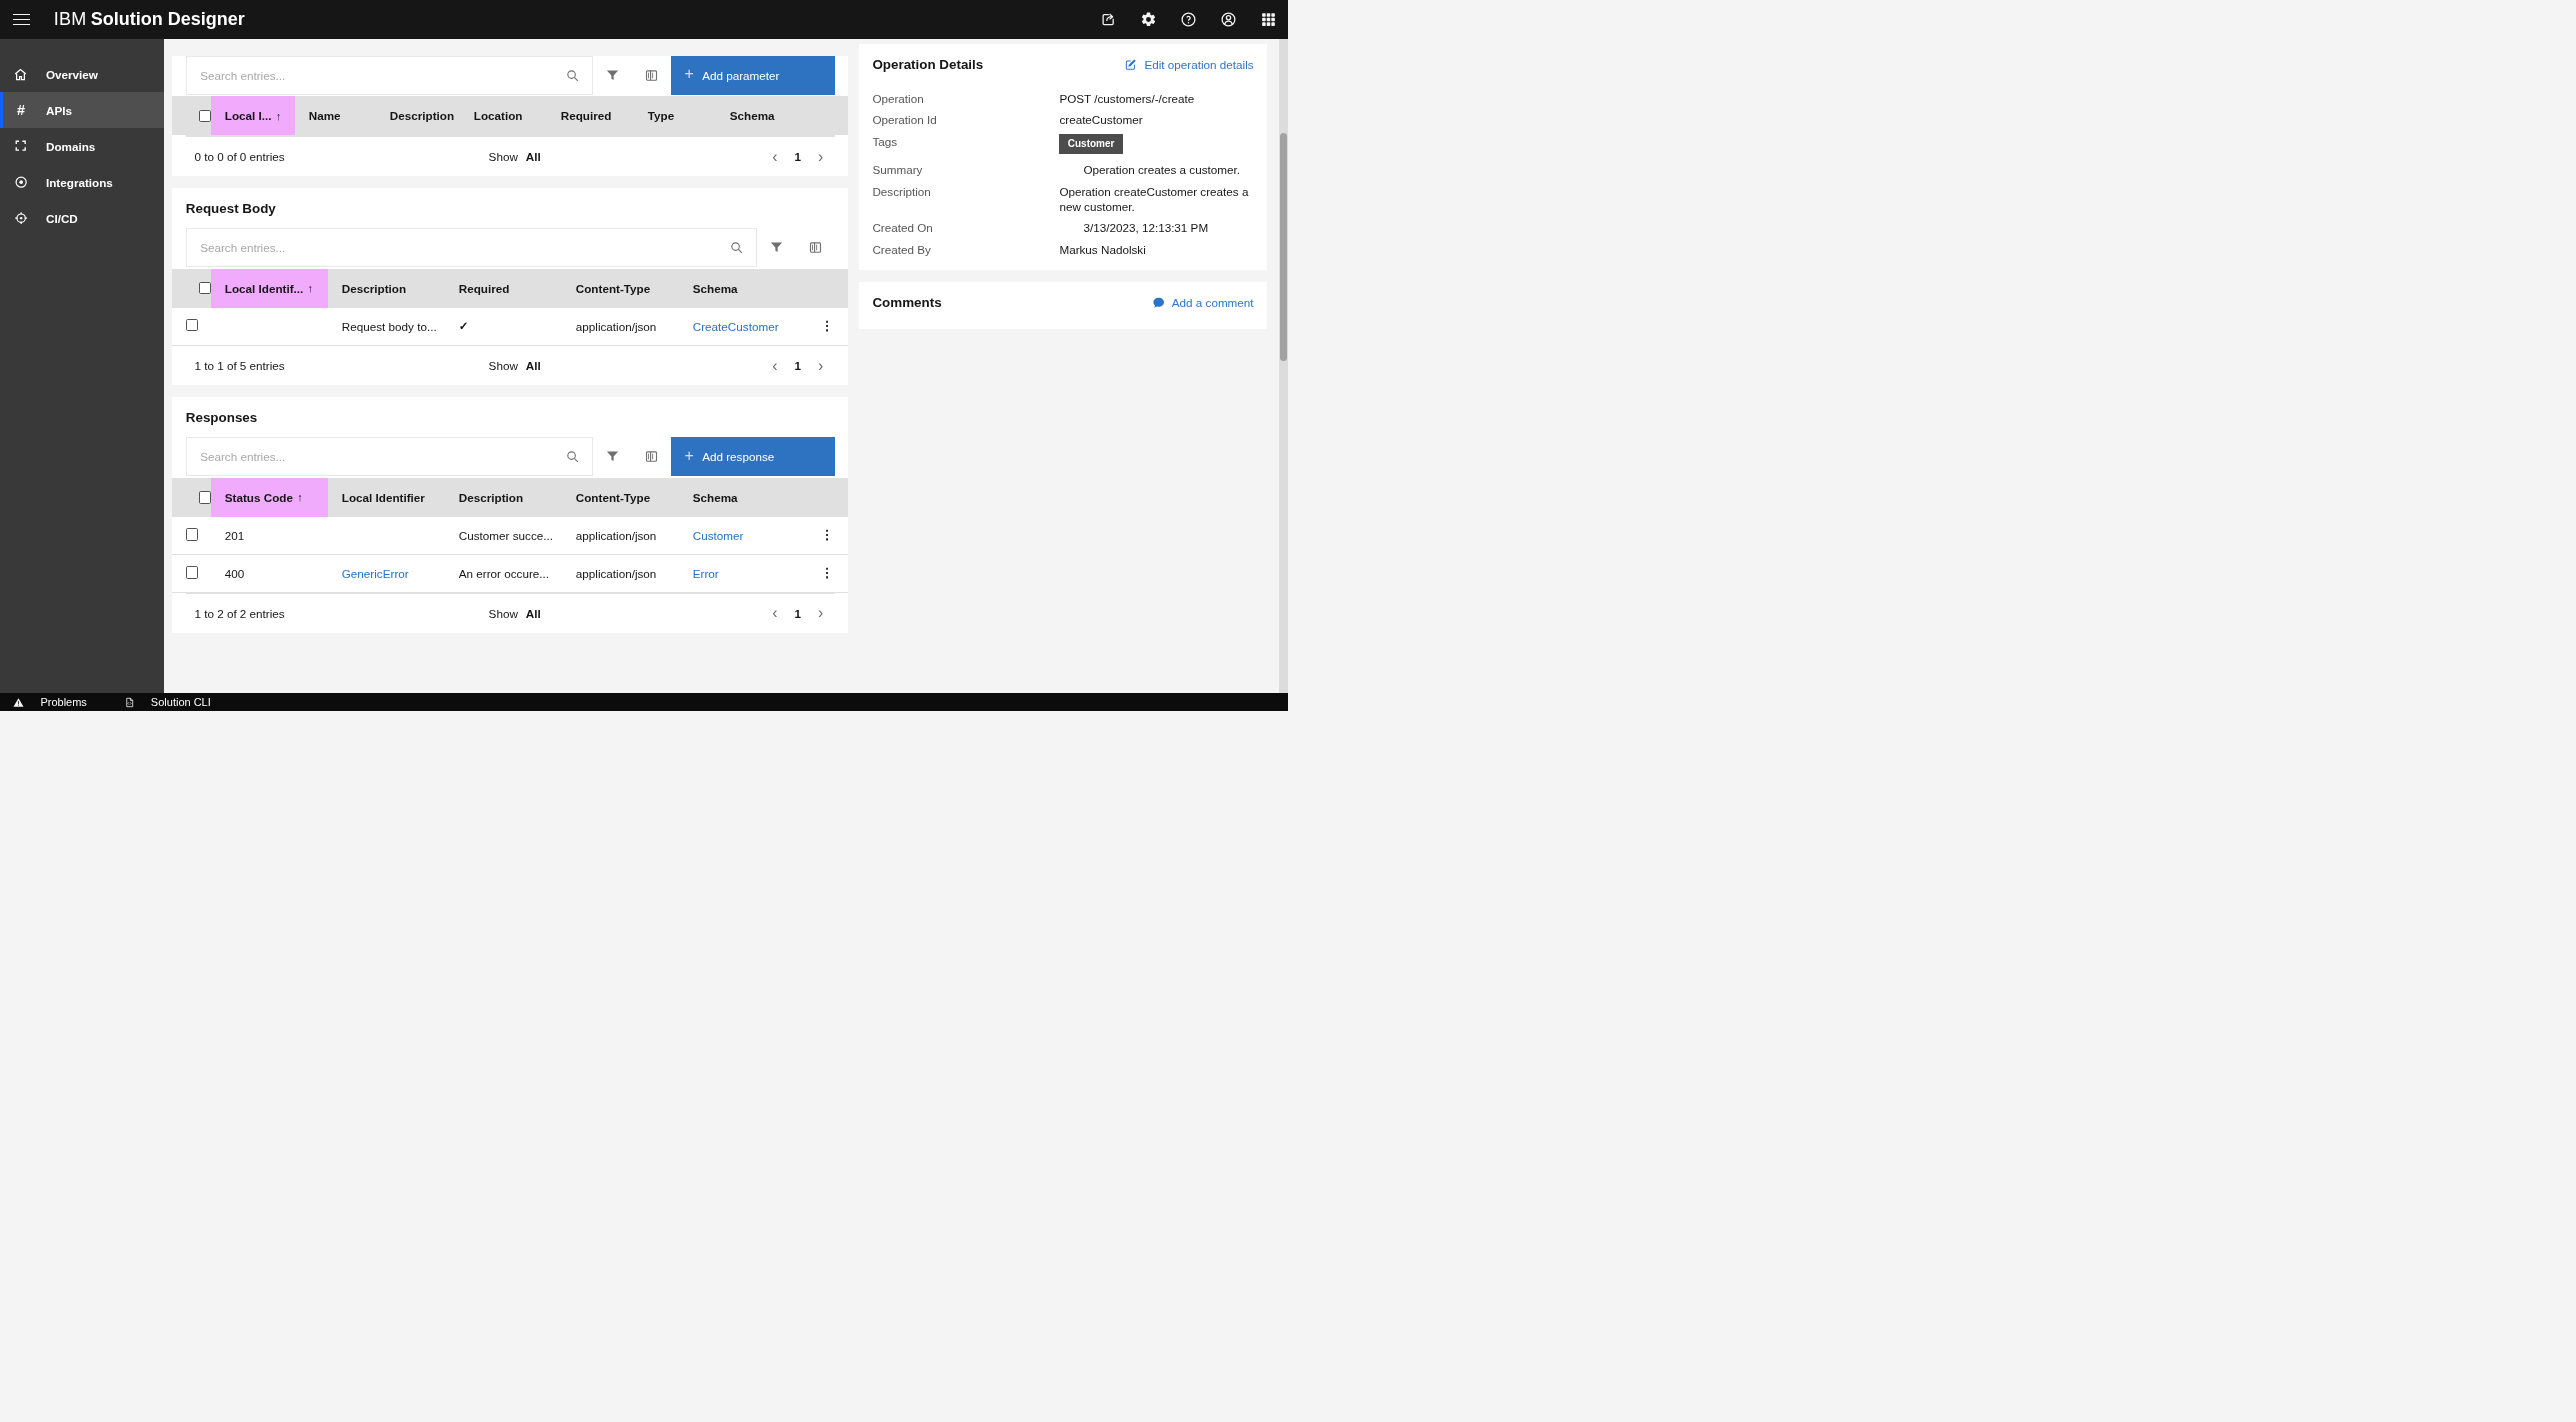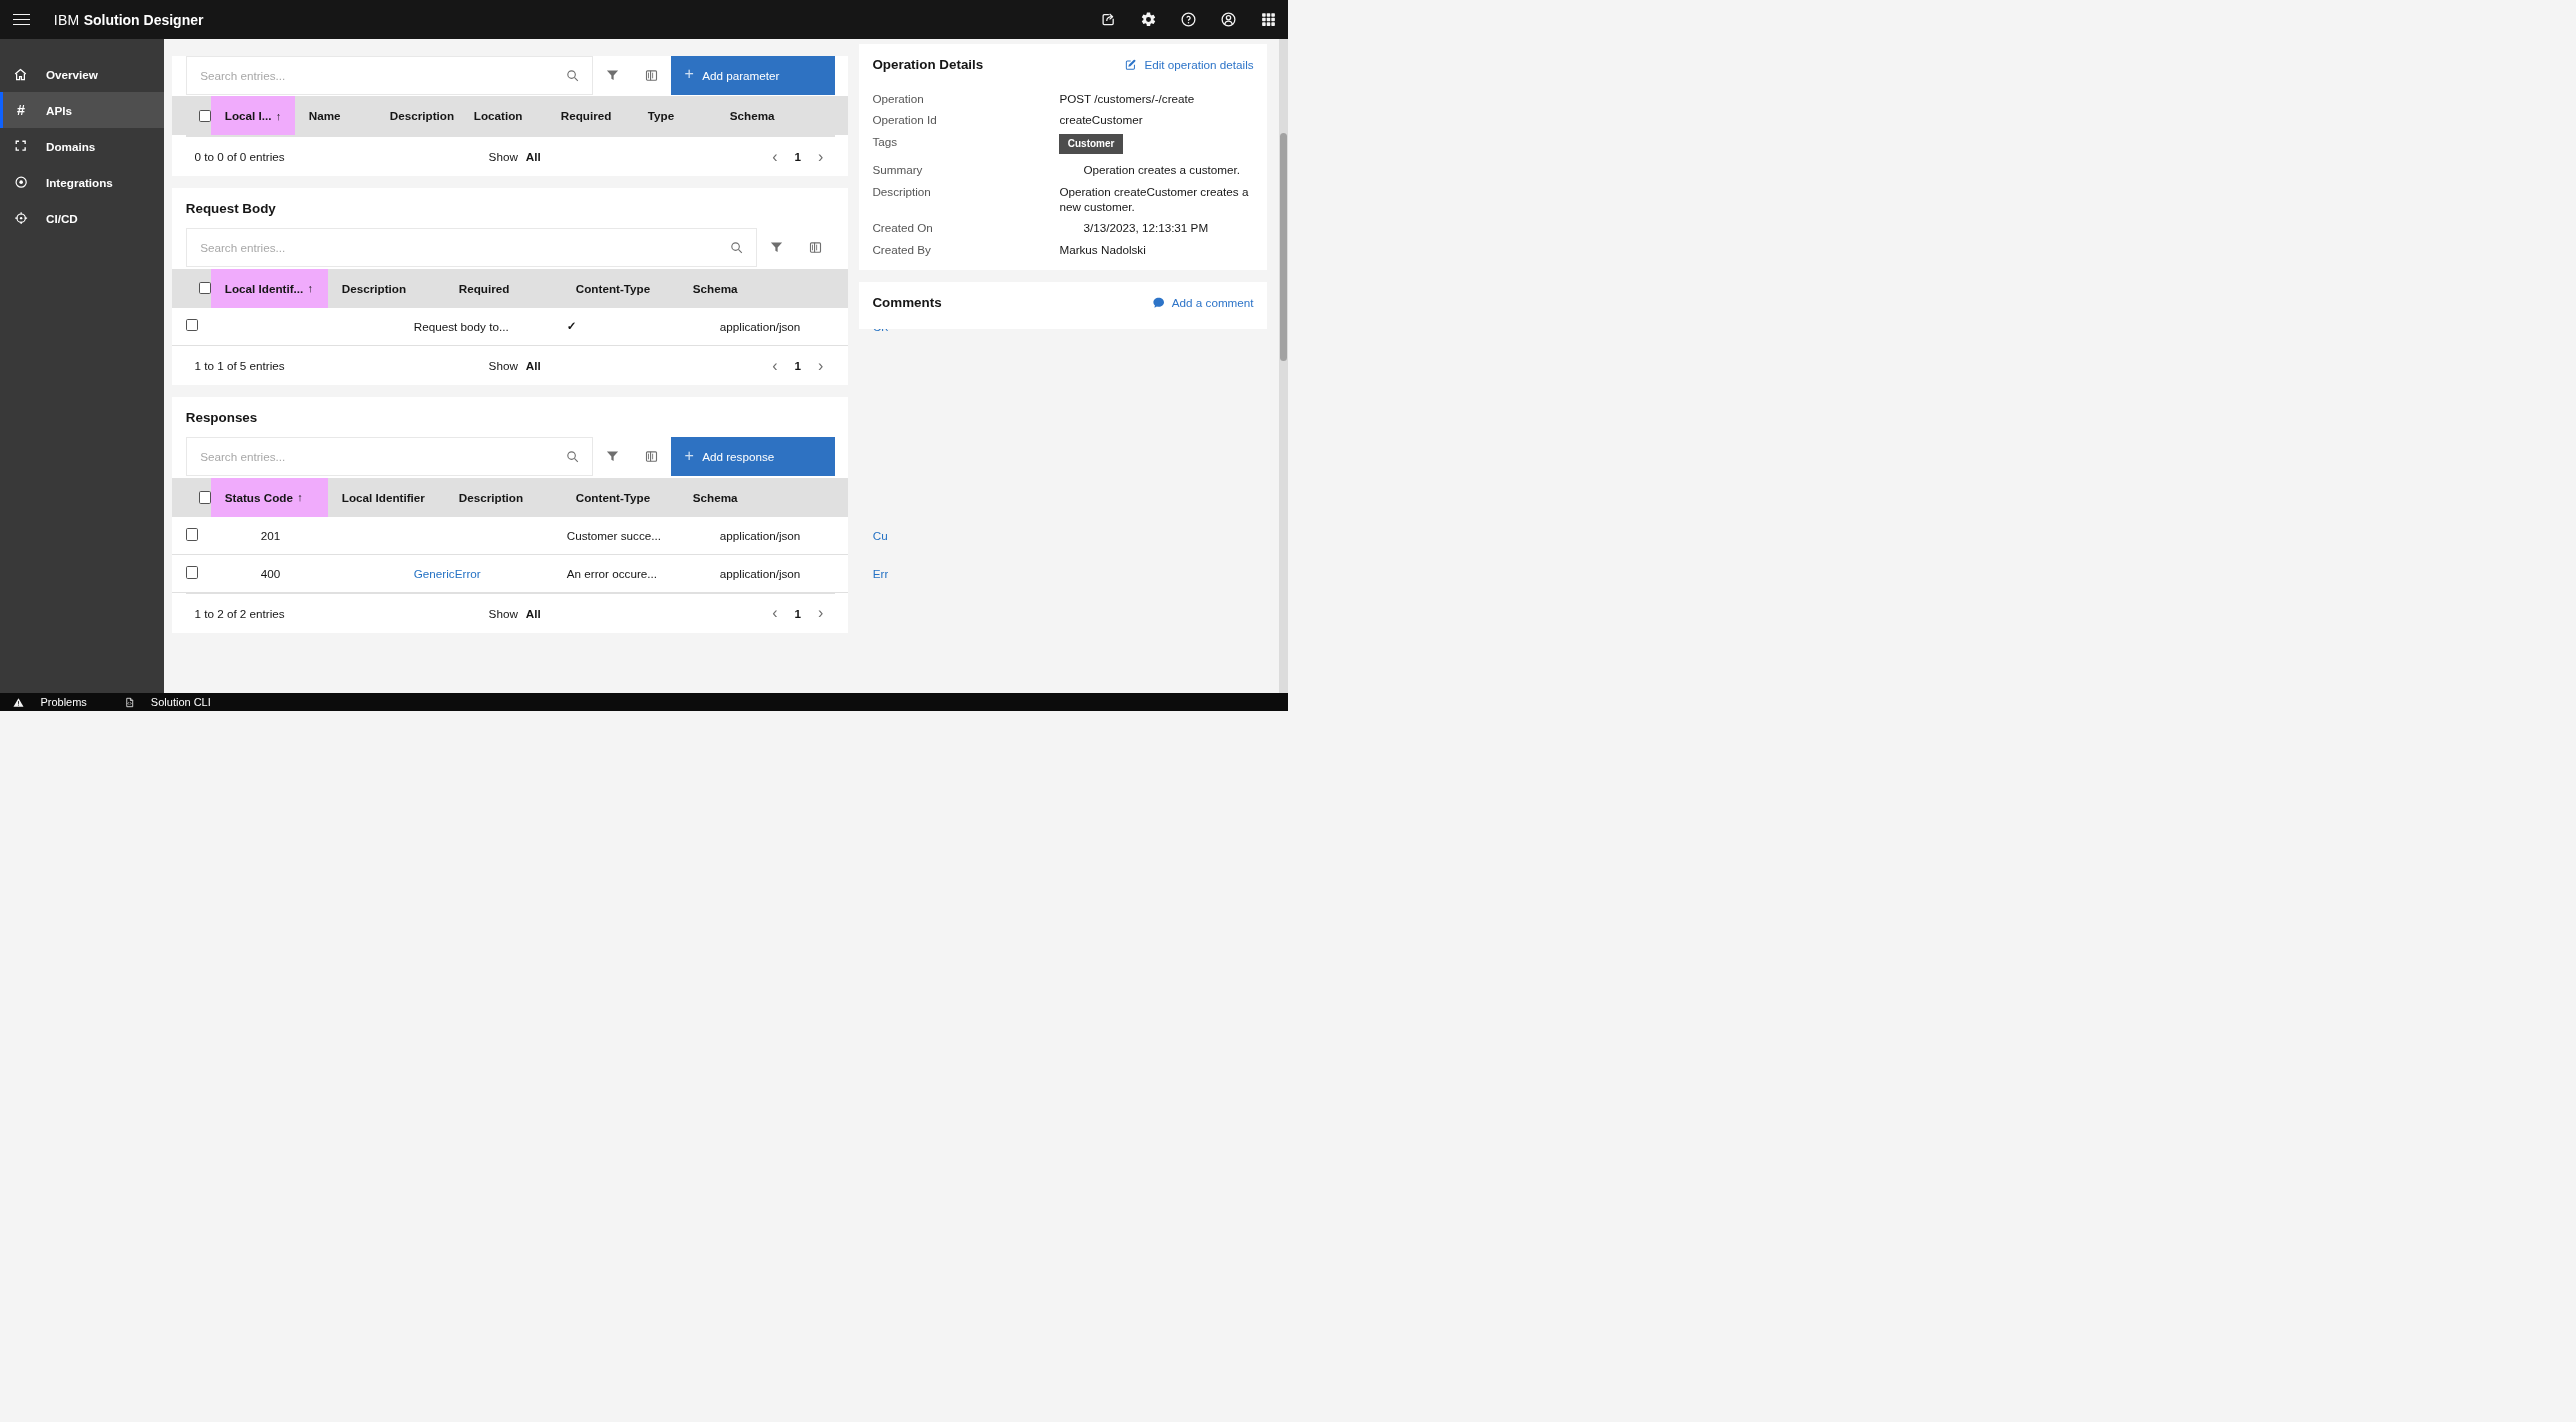--- a/index.html
+++ b/index.html
@@ -8,21 +8,21 @@
     position:relative; overflow:hidden;
     background:#f4f4f4; color:#161616;
     font-family:"Liberation Sans", sans-serif; font-size:11.7px;
   }
   
   .app-header { position:absolute; top:0; left:0; right:0; height:39px; background:#161616;
     display:flex; align-items:center; z-index:40; }
   .hamburger { width:42px; height:39px; display:flex; flex-direction:column; justify-content:center;
     align-items:center; gap:3.4px; cursor:pointer; background:none; border:none; }
   .hamburger span { width:17px; height:1.7px; background:#f4f4f4; display:block; }
-  .brand { color:#fff; font-size:14px; margin-left:11.7px; white-space:nowrap; }
+  .brand { color:#fff; font-size:18px; margin-left:11.7px; white-space:nowrap; }
   .brand .prefix { font-weight:400; letter-spacing:0.3px; }
   .brand .name { font-weight:700; margin-left:4.2px; }
   .header-actions { margin-left:auto; display:flex; }
   .hbtn { width:40px; height:39px; display:flex; align-items:center; justify-content:center;
     background:none; border:none; cursor:pointer; color:#f4f4f4; }
   .hbtn svg { width:17px; height:17px; }
   
   .sidebar { position:absolute; top:39px; left:0; width:164px; bottom:17.6px; background:#393939;
     padding-top:17px; z-index:10; }
   .side-item { height:36px; display:flex; align-items:center; padding-left:13.4px; color:#fff;
@@ -53,21 +53,21 @@
   .btn-primary .plus { font-size:16px; font-weight:400; color:#cfe0f3; line-height:1; margin-top:-1.7px; }
   
   .grid7 { display:grid; grid-template-columns:39px 84px 81px 84px 87px 87px 82px minmax(0,1fr); }
   .grid5 { display:grid; grid-template-columns:39px 117px 117px 117px 117px minmax(0,1fr); }
   .tbl-head { background:#e0e0e0; height:39px; align-items:center; font-weight:700; font-size:11.7px; }
   .th { padding-left:13.4px; display:flex; align-items:center; height:100%; white-space:nowrap; overflow:hidden; }
   .th.sorted { background:#f0abfc; }
   .sort-arrow { font-size:11px; margin-left:4.2px; font-weight:400; }
   .cb { width:12.6px; height:12.6px; border:1.3px solid #525252; border-radius:1.7px; margin-left:13.4px;
     background:#fff; display:inline-block; cursor:pointer; }
-  .tbl-row { height:38px; align-items:center; font-size:11.7px; border-bottom:0.8px solid #e0e0e0; background:#fff;gap:36px; }
+  .tbl-row { height:38px; align-items:center; font-size:11.7px; border-bottom:0.8px solid #e0e0e0; background:#fff; }
   .td { padding-left:13.4px; white-space:nowrap; overflow:hidden; text-overflow:ellipsis; }
   .td.schema-cell { display:flex; justify-content:space-between; align-items:center; padding-right:15px; }
   .link { color:#2572c4; text-decoration:none; cursor:pointer; }
   .overflow-dots { color:#161616; font-size:12.6px; font-weight:700; cursor:pointer; line-height:1; letter-spacing:0; }
   .check { font-weight:700; font-size:11.7px; color:#161616; }
   .no-data { height:37px; display:flex; align-items:center; justify-content:center; color:#525252; }
   .tbl-divider { height:1.7px; background:#e0e0e0; margin:0 13.4px; }
   
   .pagination { height:39px; display:grid; grid-template-columns:1fr auto 1fr; align-items:center;
     padding:0 13.4px 0 22px; font-size:11.7px; }

